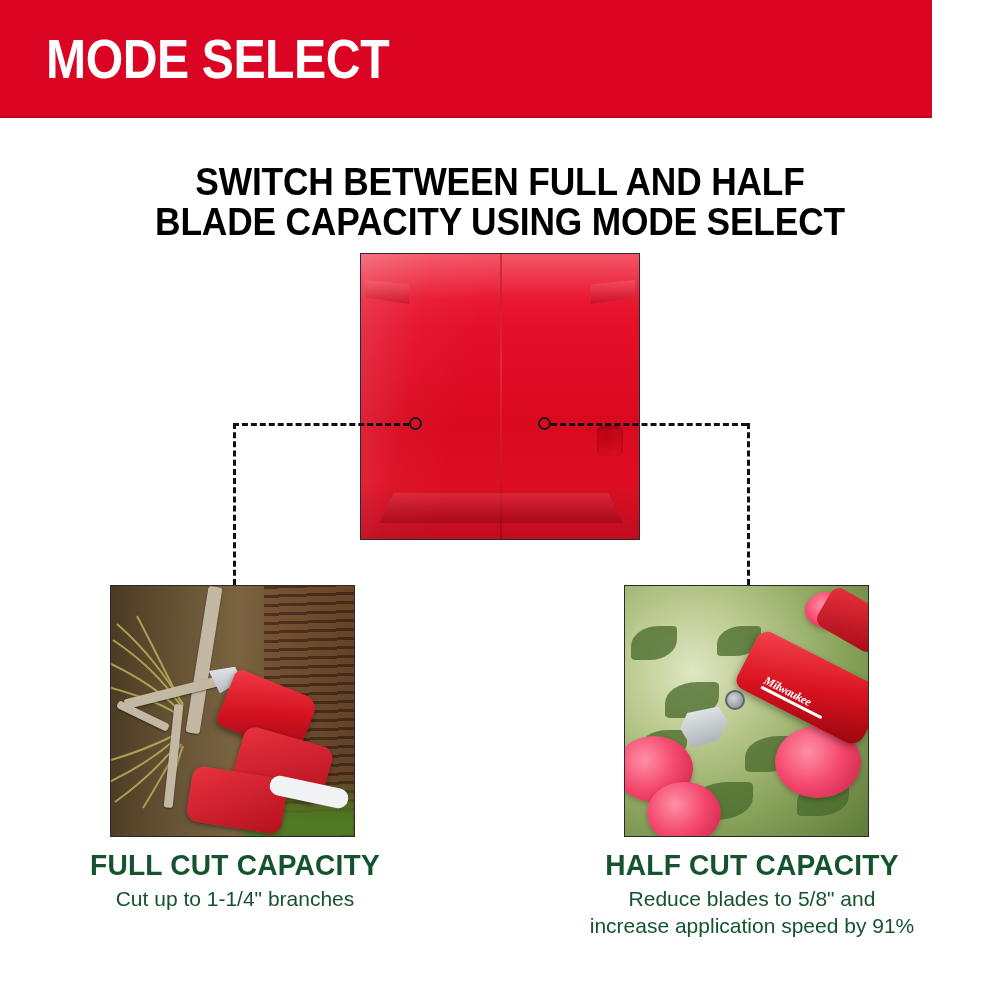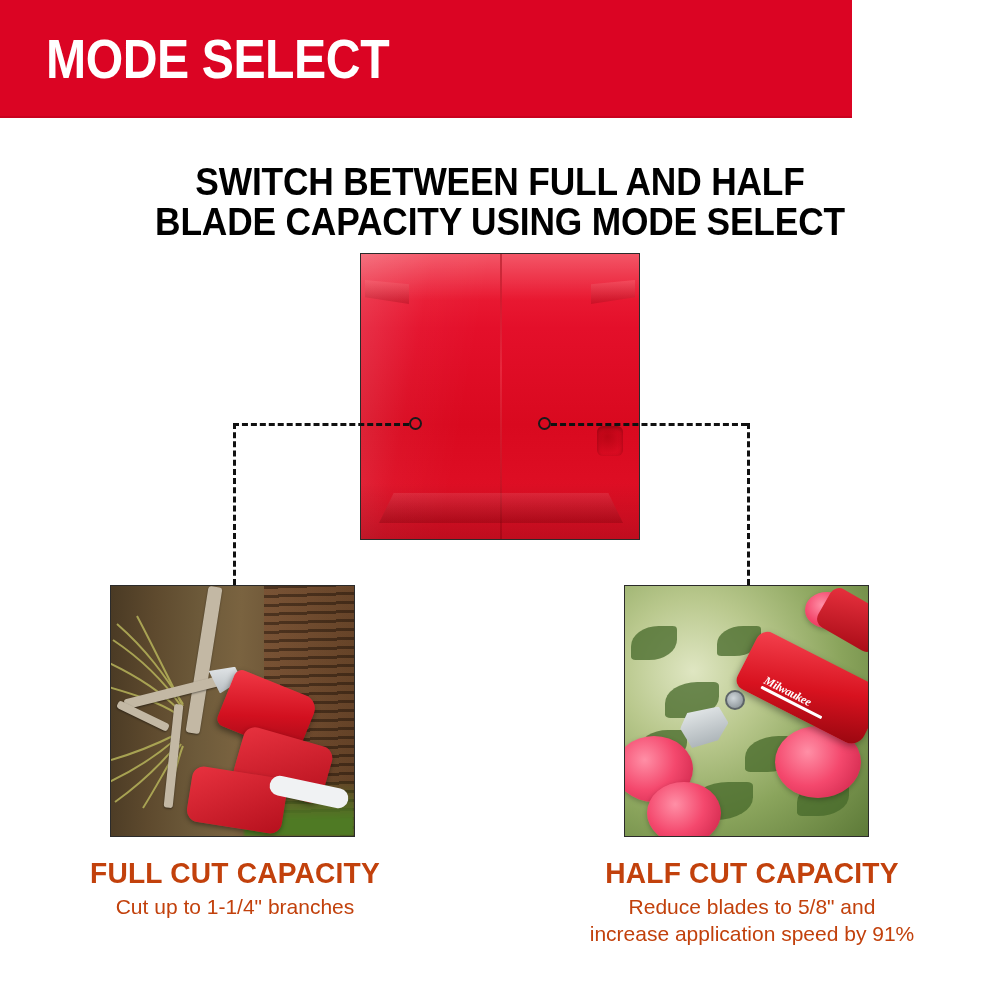--- a/index.html
+++ b/index.html
@@ -6,21 +6,21 @@
   html,body { width:1000px; height:1000px; }
   body {
     background:#ffffff;
     font-family:"Liberation Sans", sans-serif;
     position:relative;
     overflow:hidden;
   }
 
   
   #header-banner{
-    position:absolute; left:0; top:0; width:852px; height:118px;
+    position:absolute; left:0; top:0; width:932px; height:118px;
     background:#DB0423;
     border-bottom:2px solid #c9021f;
   }
   #header-title{
     position:absolute; left:46px; top:27px;
     color:#ffffff;
     font-size:56px;
     font-weight:bold;
     letter-spacing:-0.5px;
     transform:scaleX(0.86);
@@ -263,21 +263,21 @@
     box-shadow:0 2px 4px rgba(0,0,0,0.3);
   }
   .half-pivot{
     position:absolute; left:100px; top:104px; width:20px; height:20px;
     border-radius:50%;
     background:radial-gradient(circle at 40% 38%, #cfd6da, #7d868b);
     border:2px solid #5d6468;
   }
 
   
-  .caption{ position:absolute; text-align:center; color:#c2410c;margin-top:8px; }
+  .caption{ position:absolute; text-align:center; color:#14532d; }
   .cap-title{
     font-size:29px; font-weight:bold; line-height:34px;
     letter-spacing:0.2px; transform:scaleX(0.97);
   }
   .cap-sub{
     font-size:21px; font-weight:normal; line-height:27px; margin-top:3px;
   }
   #caption-full{ left:0px; top:848px; width:470px; }
   #caption-half{ left:502px; top:848px; width:500px; }
 </style>

